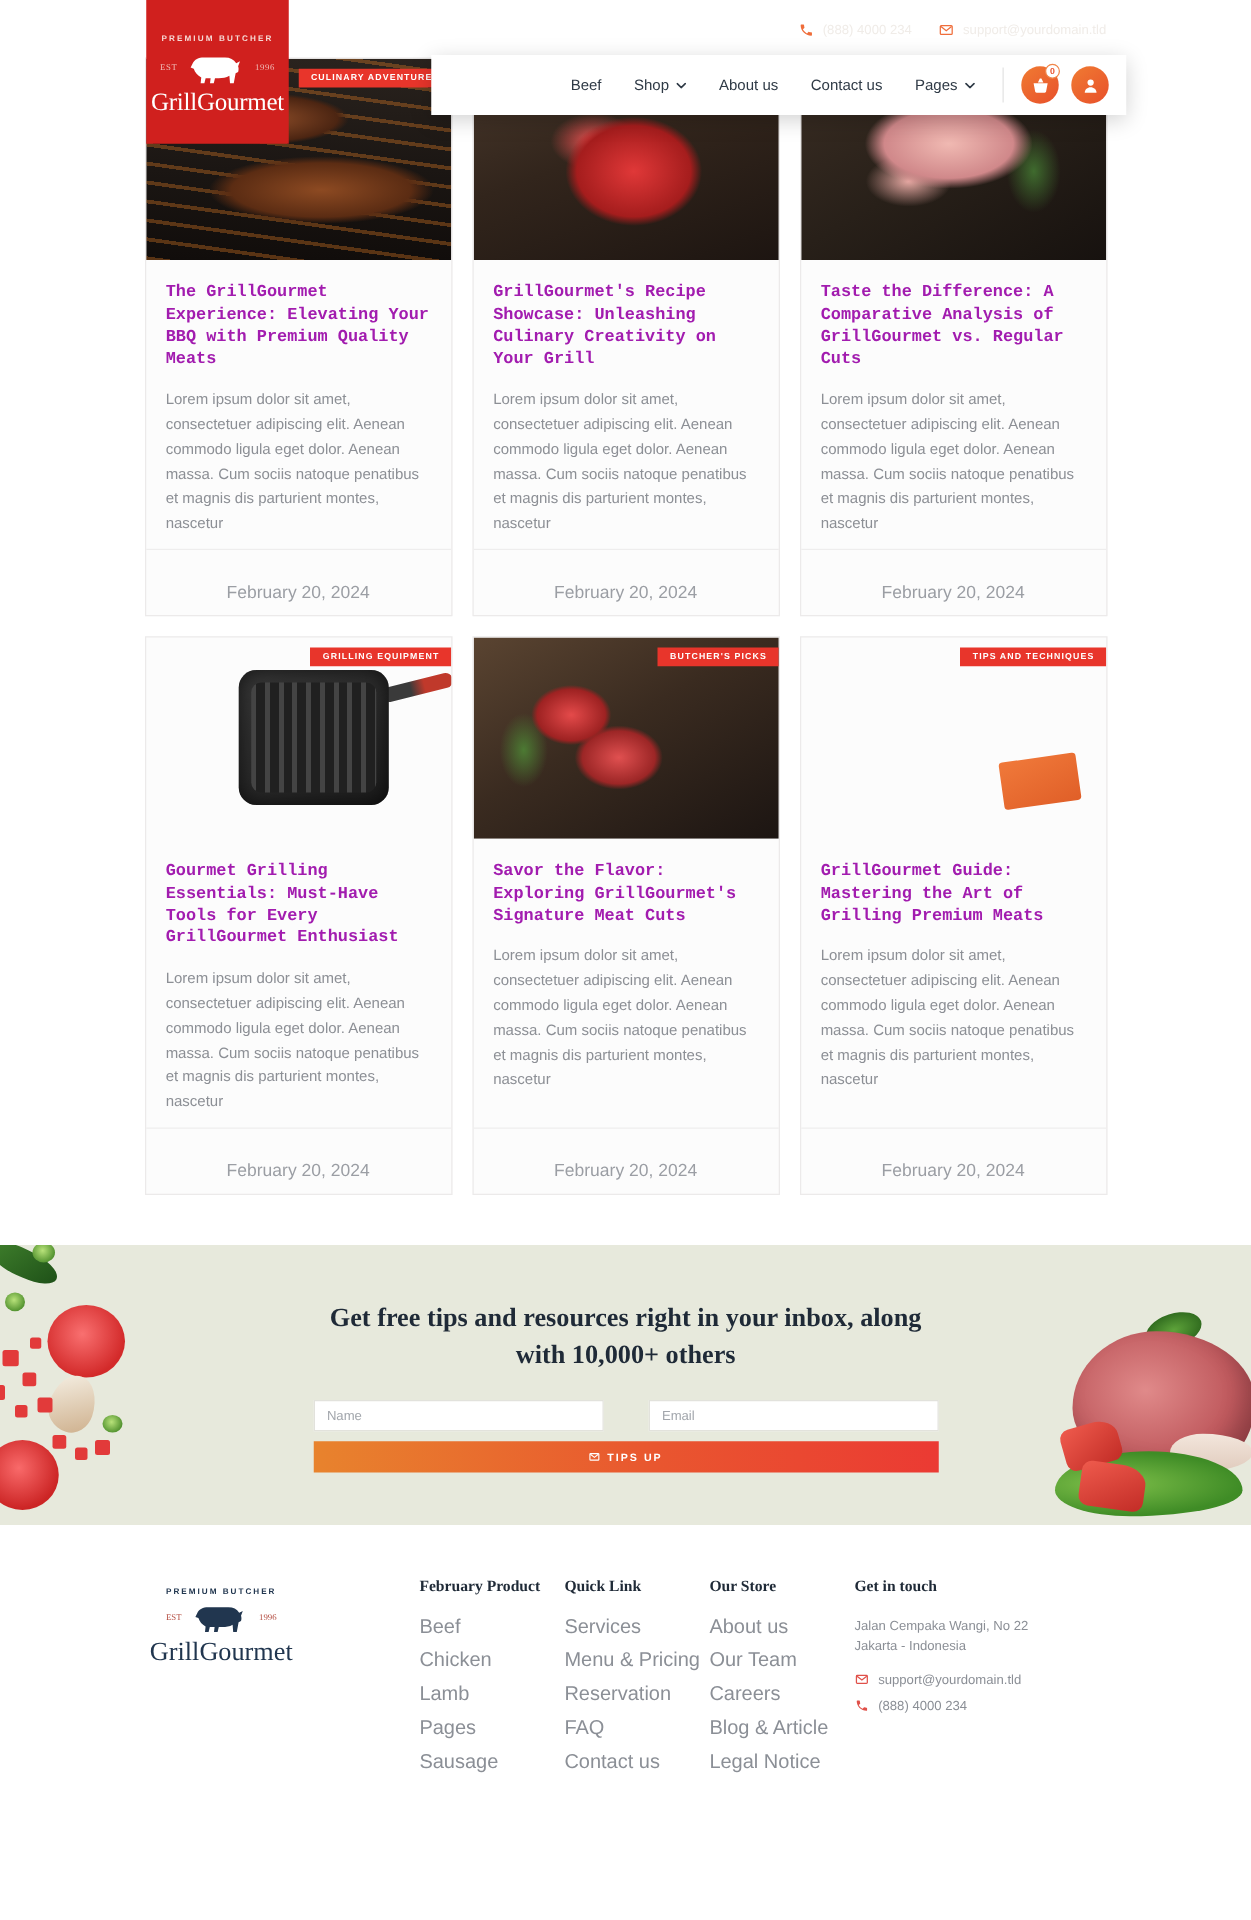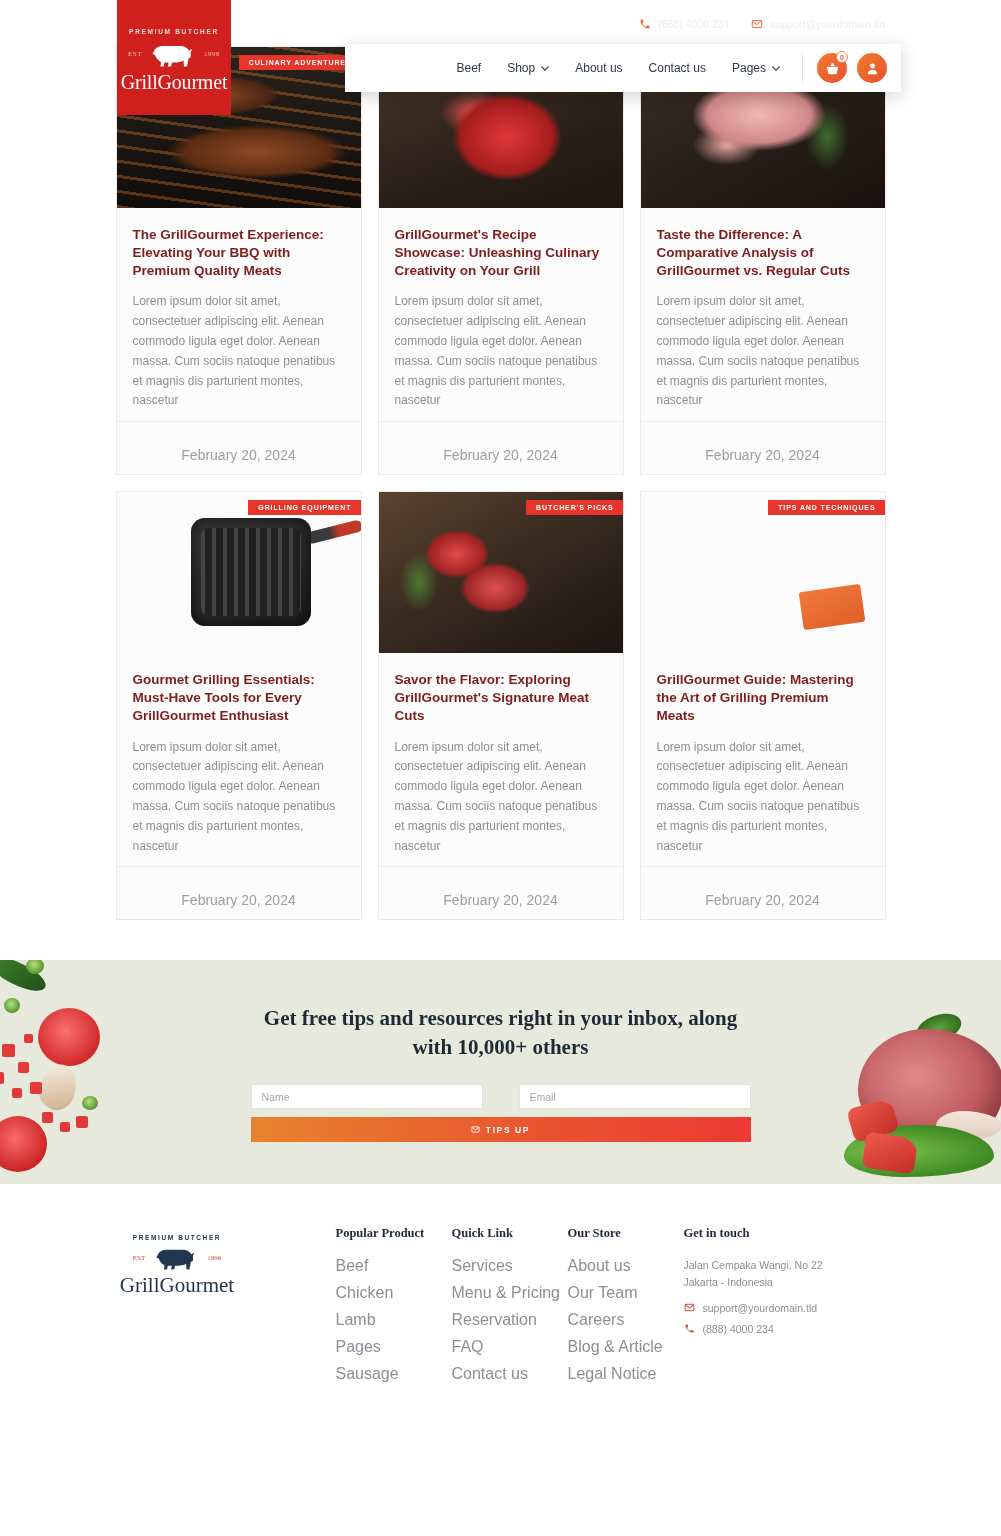--- a/index.html
+++ b/index.html
@@ -152,23 +152,23 @@
   .card-img { position: absolute; inset: 0; }
   .badge {
     position: absolute; top: 8px; right: 0; z-index: 3;
     background: #e8352b; color: #fff;
     font-size: 7px; font-weight: 700;
     letter-spacing: .9px; text-transform: uppercase;
     padding: 4px 9px 4px 10px;
   }
   .card-body { padding: 18px 16px 10px; flex: 1; }
   .card-title {
-    font-family: Liberation Sans, sans-serif;
+    font-family: Liberation Mono, monospace;
     font-size: 13.5px; font-weight: 700; line-height: 1.32;
-    color: #7f1d1d; margin-bottom: 13px;
+    color: #a21caf; margin-bottom: 13px;
   }
   .card-excerpt {
     font-size: 12px; line-height: 1.65; color: #8c8f95;
   }
   .card-footer {
     border-top: 1px solid #eeeded;
     padding: 25px 16px 11px;
     font-size: 14px; color: #9b9ea4; text-align: center;
   }
 
@@ -564,21 +564,21 @@
           <span class="f-logo-est">EST</span>
           <svg width="48" height="28" viewBox="0 0 100 58">
             <path fill="#21364f" d="M12 22c3-7 10-10 18-10h34c8 0 14 3 18 9l6-3-3 8c1 3 1 6 0 9l-4 2-3 16h-6l-1-12c-5 3-11 4-17 4h-6l-2 8h-6l1-8h-8l-2 8h-6l1-9c-6-3-10-8-12-14l-5-2z"></path>
           </svg>
           <span class="f-logo-est">1996</span>
         </div>
         <div class="f-logo-name">GrillGourmet</div>
       </div>
 
       <div class="f-col">
-        <div class="f-head">Popular Product</div>
+        <div class="f-head">February Product</div>
         <a class="f-link">Beef</a>
         <a class="f-link">Chicken</a>
         <a class="f-link">Lamb</a>
         <a class="f-link">Pages</a>
         <a class="f-link">Sausage</a>
       </div>
 
       <div class="f-col">
         <div class="f-head">Quick Link</div>
         <a class="f-link">Services</a>

